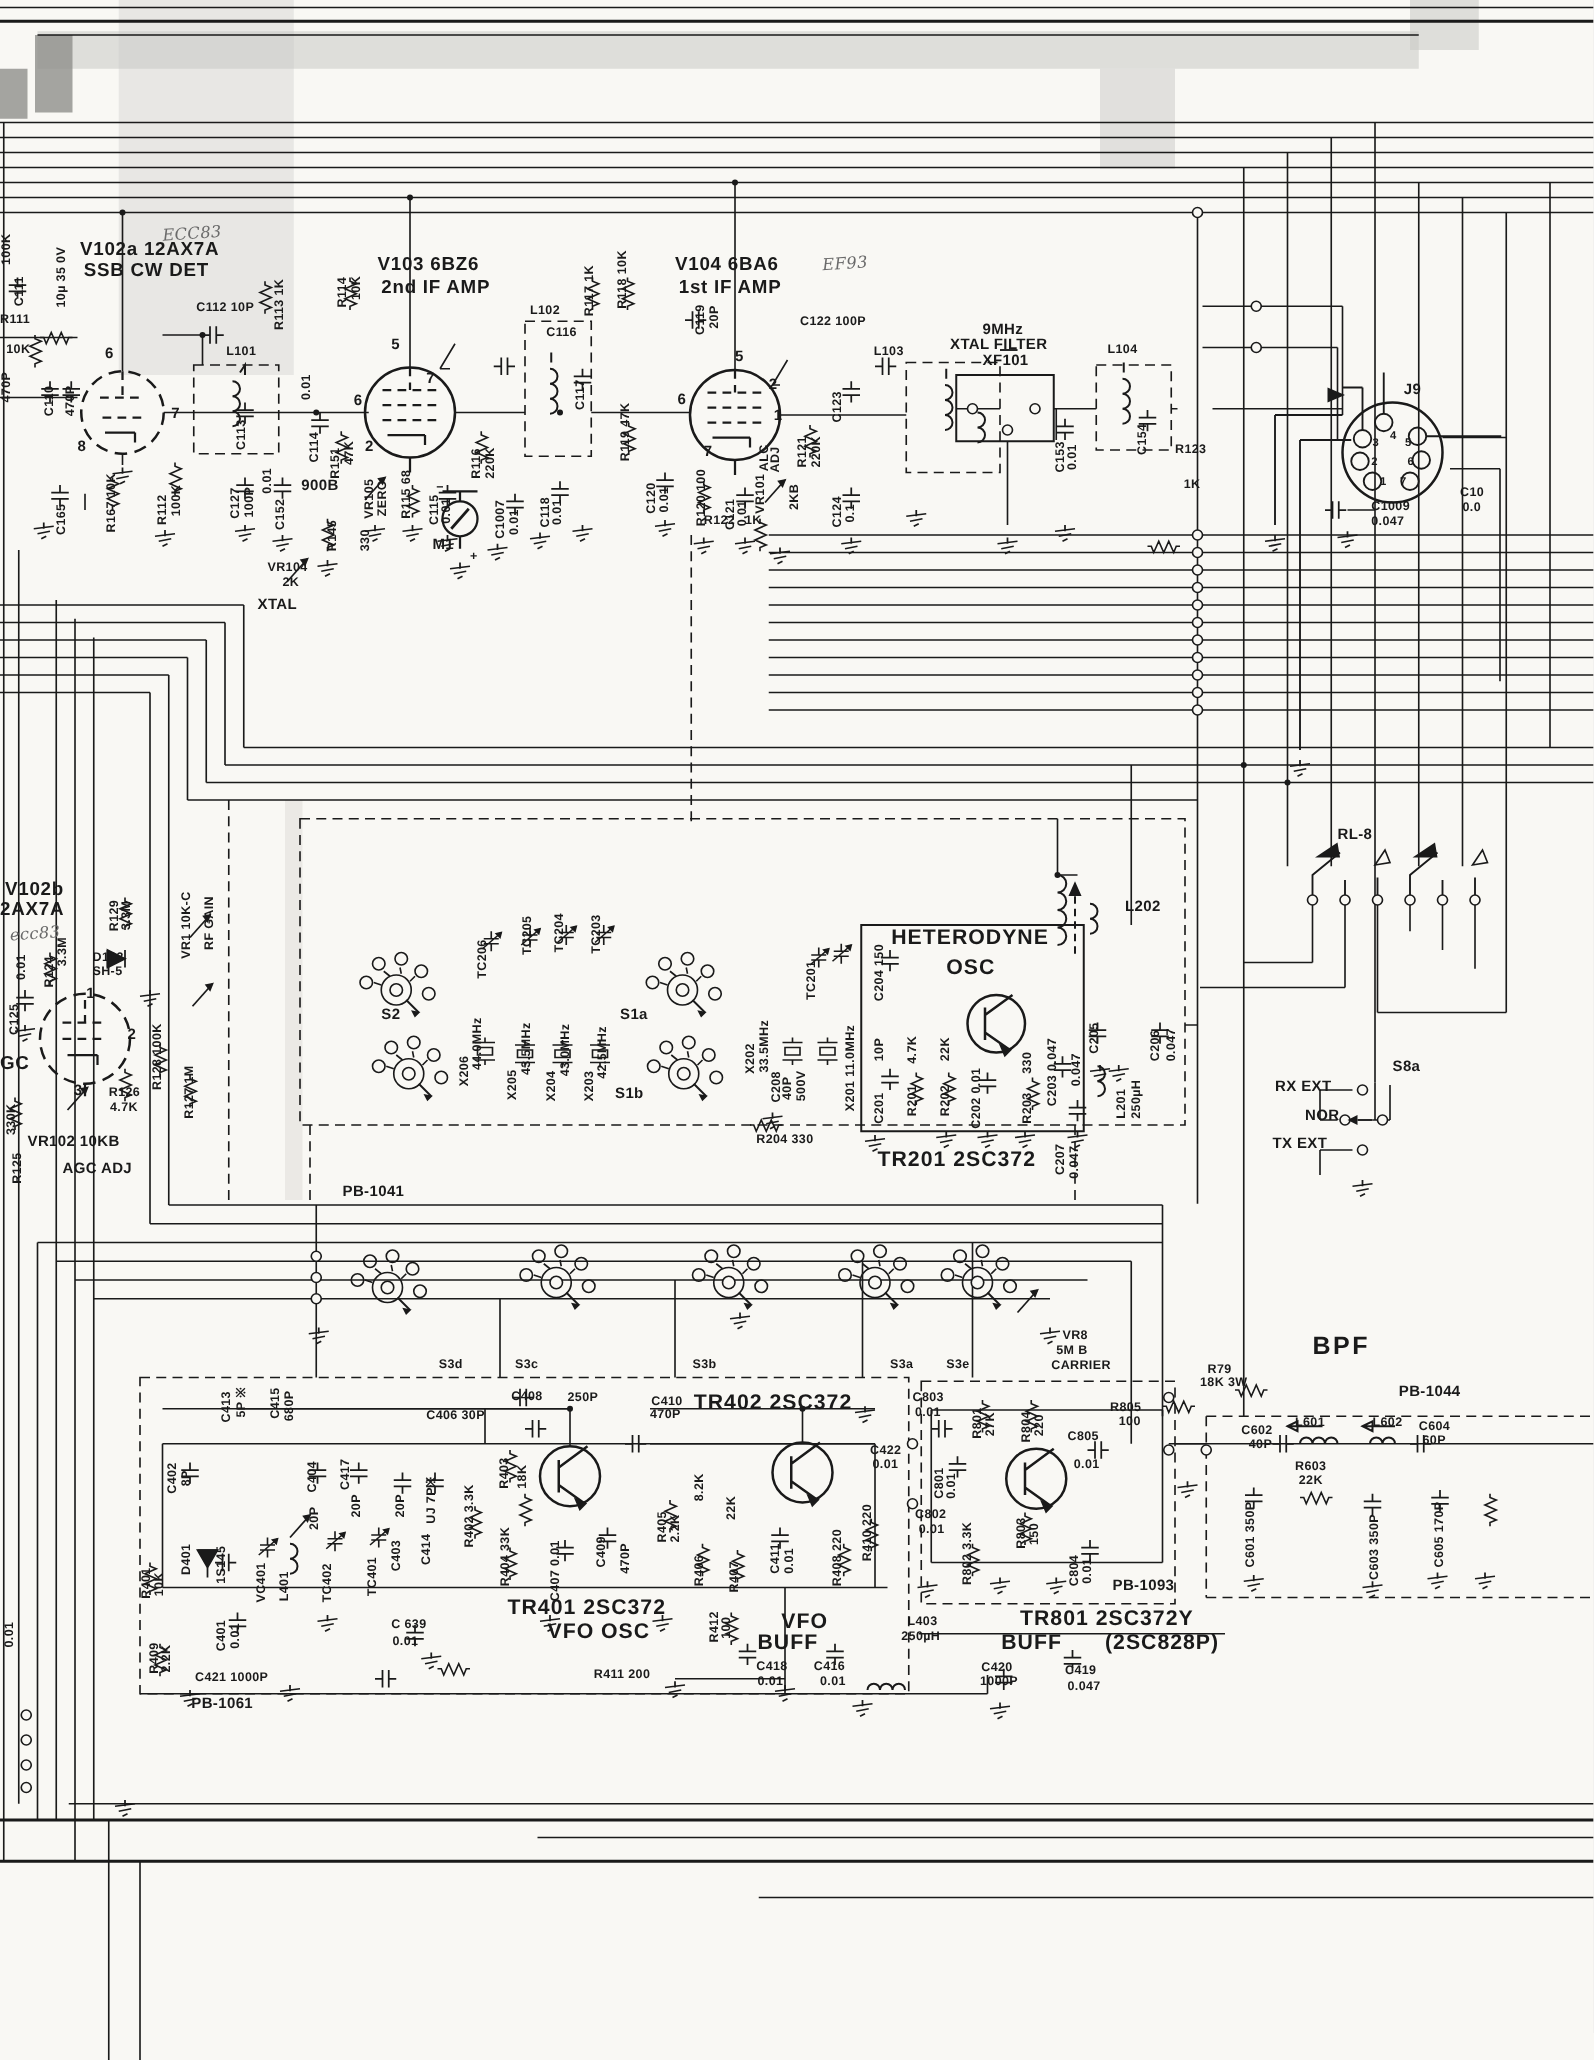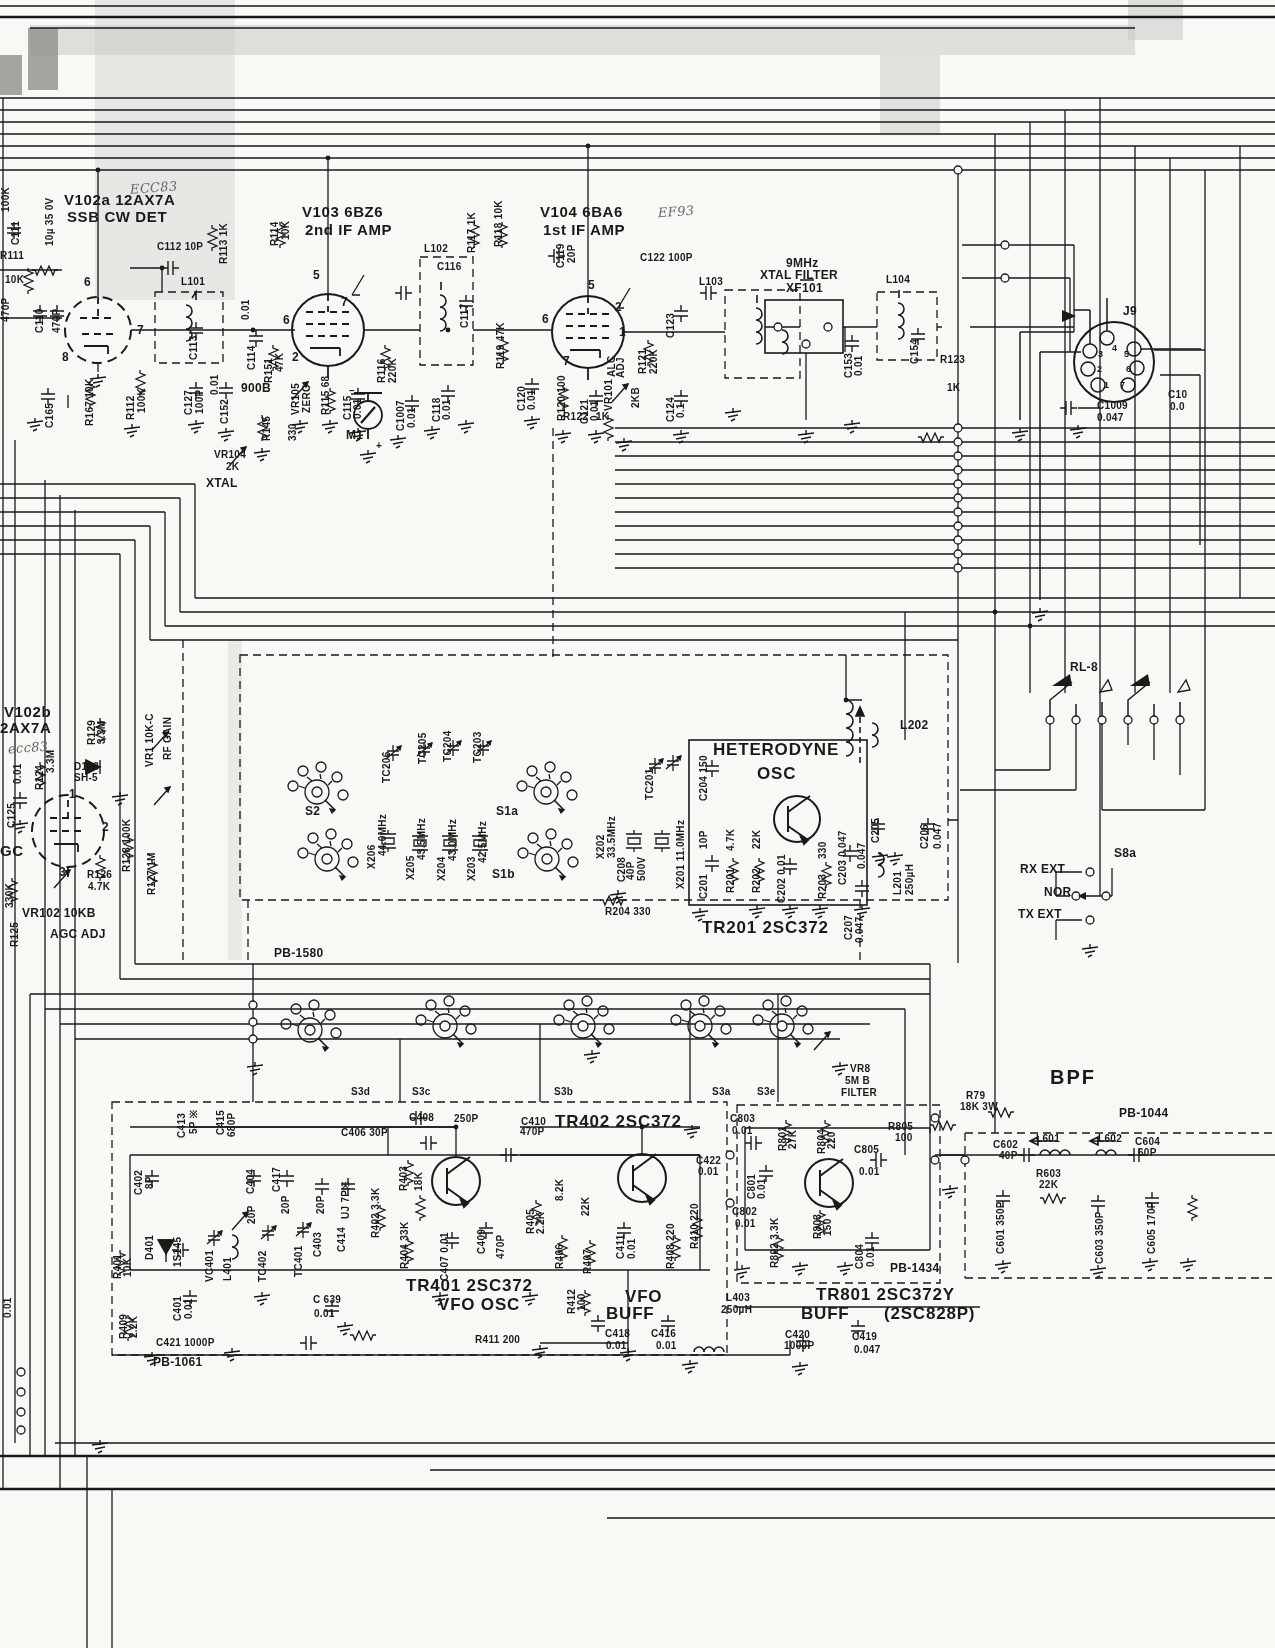--- a/index.html
+++ b/index.html
@@ -521,23 +521,23 @@
   <b class="lb s17" style="--x:606;--y:1308">BUFF</b>
   <b class="lb s17" style="--x:555;--y:1116">TR402 2SC372</b>
   <b class="lb s17" style="--x:816;--y:1289">TR801 2SC372Y</b>
   <b class="lb s17" style="--x:801;--y:1308">BUFF</b>
   <b class="lb s17" style="--x:884;--y:1308">(2SC828P)</b>
   <b class="lb s20" style="--x:1050;--y:1072">BPF</b>
   <b class="lb s12" style="--x:786;--y:258">9MHz</b>
   <b class="lb s12" style="--x:760;--y:270">XTAL FILTER</b>
   <b class="lb s12" style="--x:786;--y:283">XF101</b>
 
-  <b class="lb s12" style="--x:274;--y:948">PB-1580</b>
+  <b class="lb s12" style="--x:274;--y:948">PB-1041</b>
   <b class="lb s12" style="--x:153;--y:1357">PB-1061</b>
-  <b class="lb s12" style="--x:890;--y:1263">PB-1434</b>
+  <b class="lb s12" style="--x:890;--y:1263">PB-1093</b>
   <b class="lb s12" style="--x:1119;--y:1108">PB-1044</b>
   <b class="lb s12" style="--x:1123;--y:306">J9</b>
   <b class="lb s12" style="--x:1070;--y:662">RL-8</b>
   <b class="lb s12" style="--x:1114;--y:848">S8a</b>
   <b class="lb s12" style="--x:1020;--y:864">RX EXT</b>
   <b class="lb s12" style="--x:1044;--y:887">NOR</b>
   <b class="lb s12" style="--x:1018;--y:909">TX EXT</b>
   <b class="lb s12" style="--x:305;--y:806">S2</b>
   <b class="lb s12" style="--x:496;--y:806">S1a</b>
   <b class="lb s12" style="--x:492;--y:869">S1b</b>
@@ -709,21 +709,21 @@
   <b class="lb v" style="--x:919;--y:849">C206</b>
   <b class="lb v" style="--x:932;--y:849">0.047</b>
   <b class="lb v" style="--x:892;--y:895">L201</b>
   <b class="lb v" style="--x:904;--y:895">250µH</b>
   <b class="lb s12" style="--x:900;--y:720">L202</b>
   <b class="lb v" style="--x:843;--y:940">C207</b>
   <b class="lb v" style="--x:854;--y:943">0.047</b>
 
   <b class="lb" style="--x:850;--y:1063">VR8</b>
   <b class="lb" style="--x:845;--y:1075">5M B</b>
-  <b class="lb" style="--x:841;--y:1087">FILTER</b>
+  <b class="lb" style="--x:841;--y:1087">CARRIER</b>
   <b class="lb" style="--x:966;--y:1090">R79</b>
   <b class="lb" style="--x:960;--y:1101">18K 3W</b>
   <b class="lb" style="--x:993;--y:1139">C602</b>
   <b class="lb" style="--x:999;--y:1150">40P</b>
   <b class="lb" style="--x:1036;--y:1133">L601</b>
   <b class="lb" style="--x:1098;--y:1133">L602</b>
   <b class="lb" style="--x:1135;--y:1136">C604</b>
   <b class="lb" style="--x:1138;--y:1147">60P</b>
   <b class="lb" style="--x:1036;--y:1168">R603</b>
   <b class="lb" style="--x:1039;--y:1179">22K</b>

